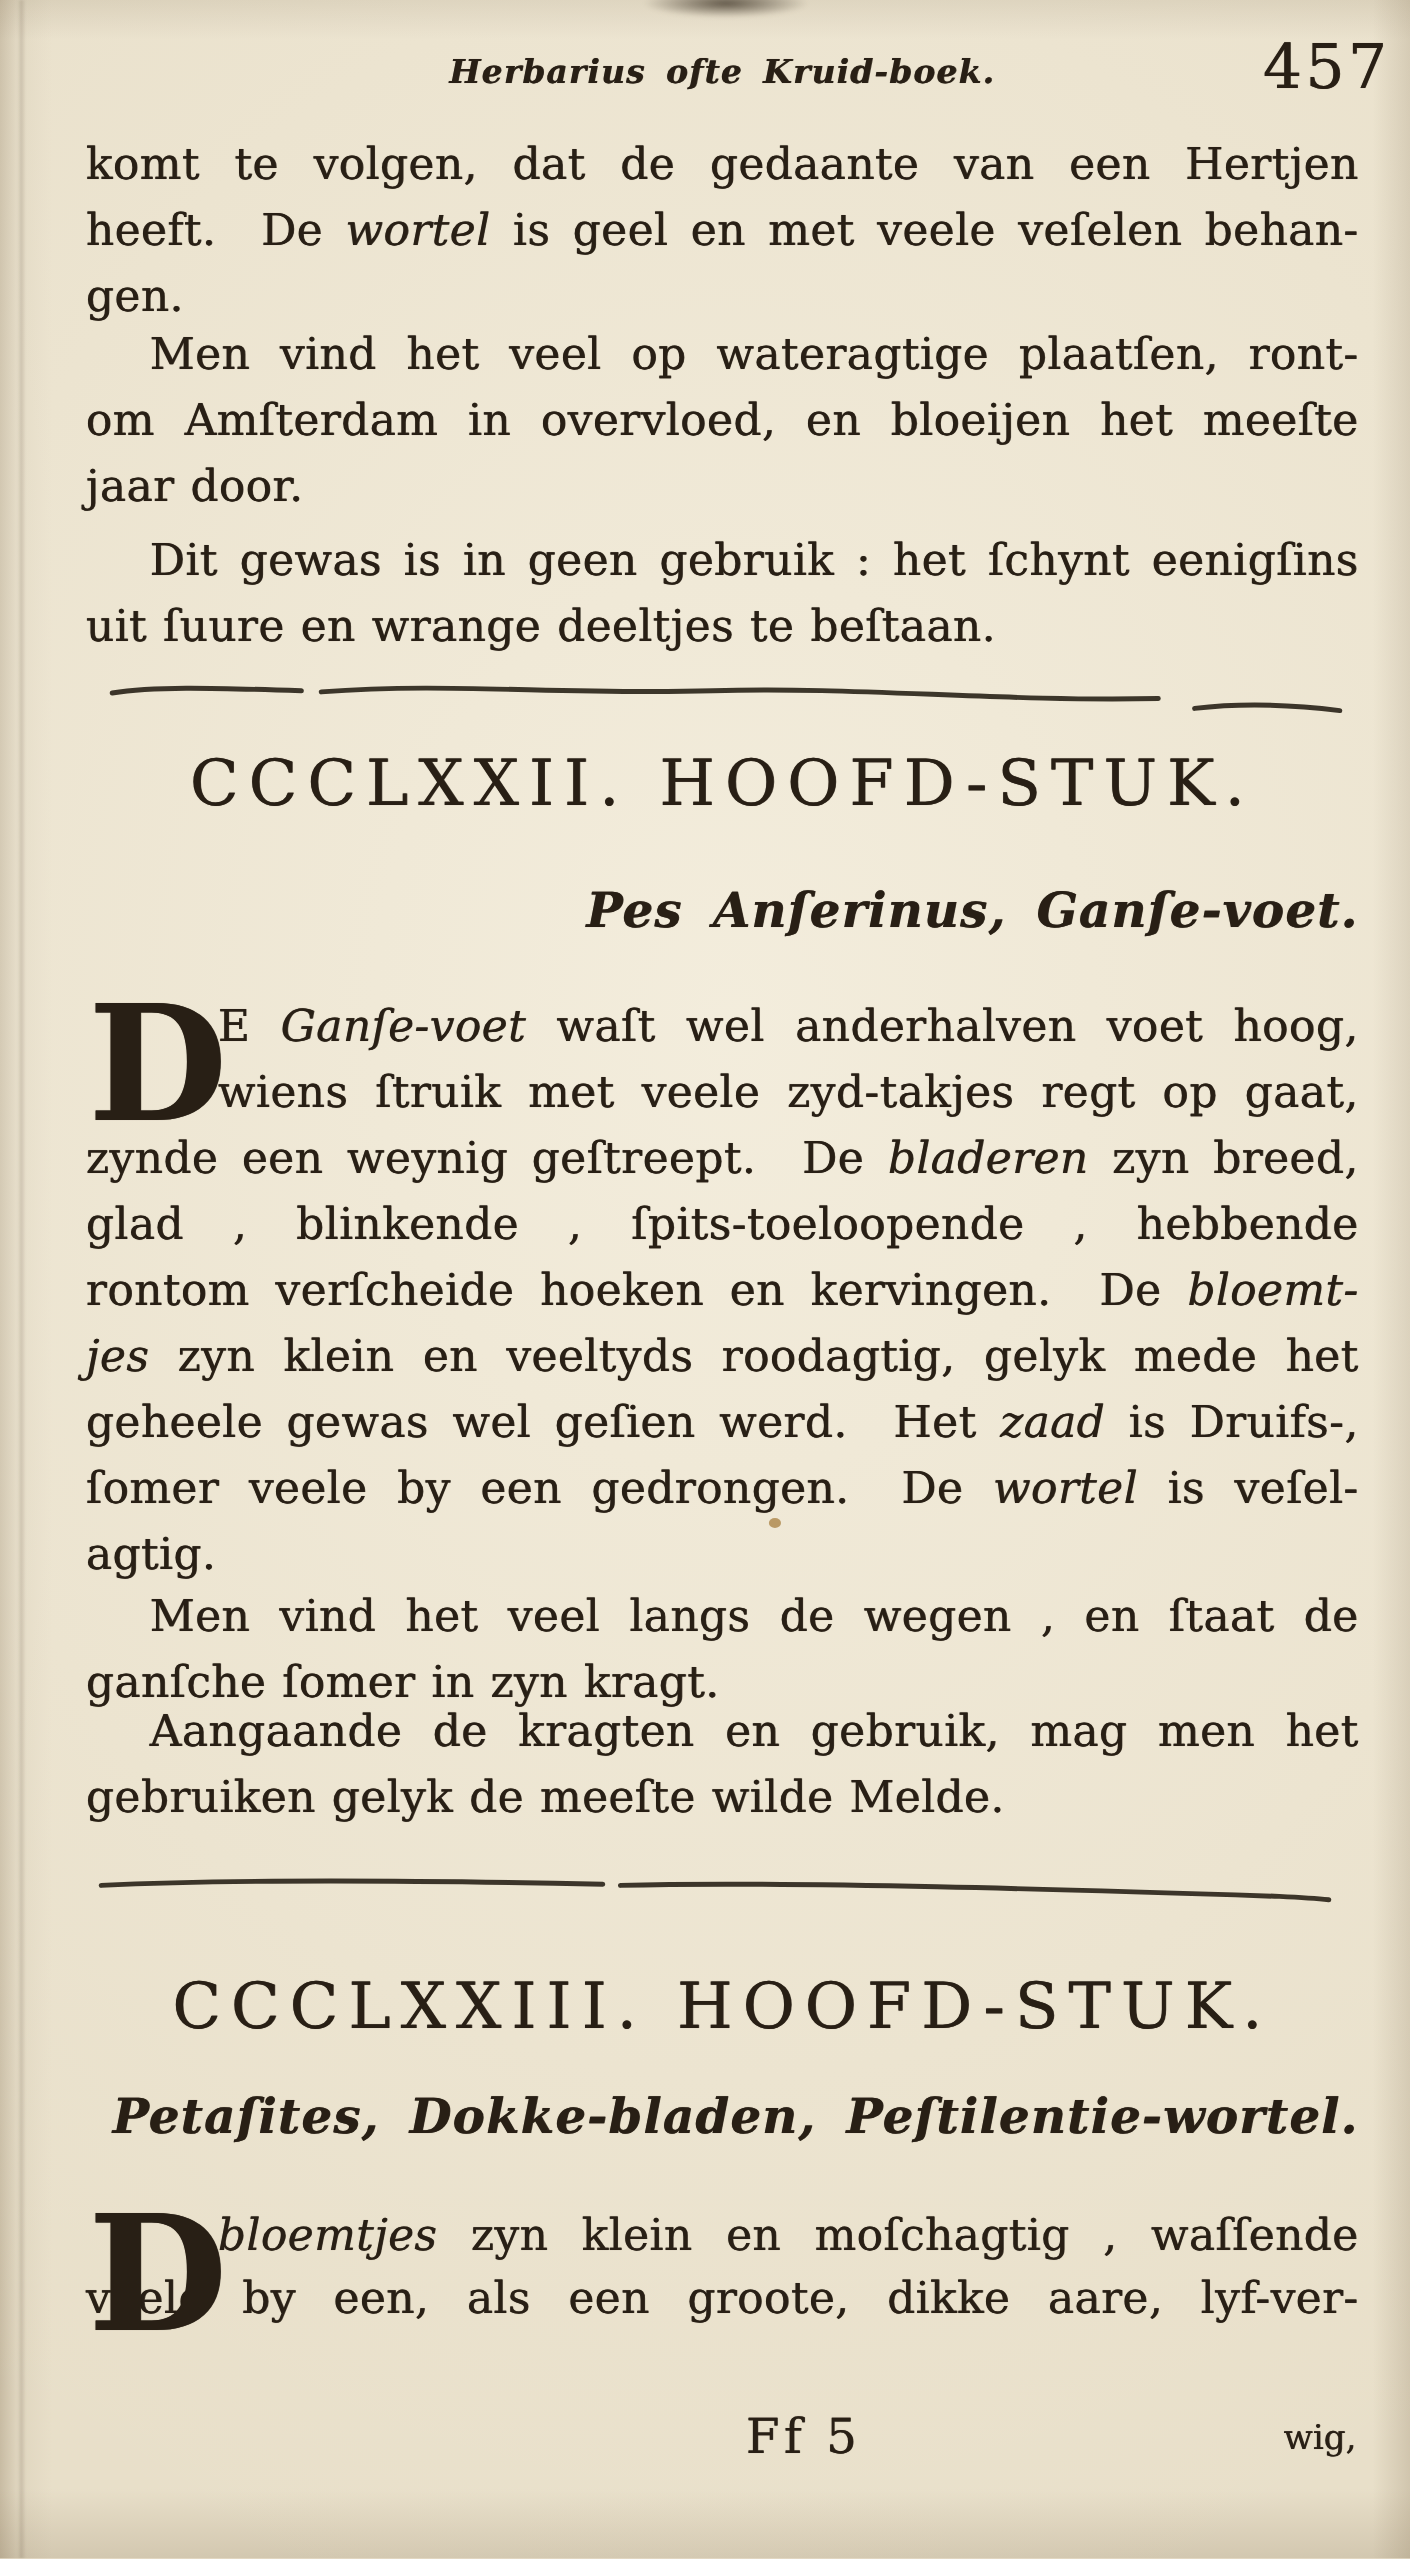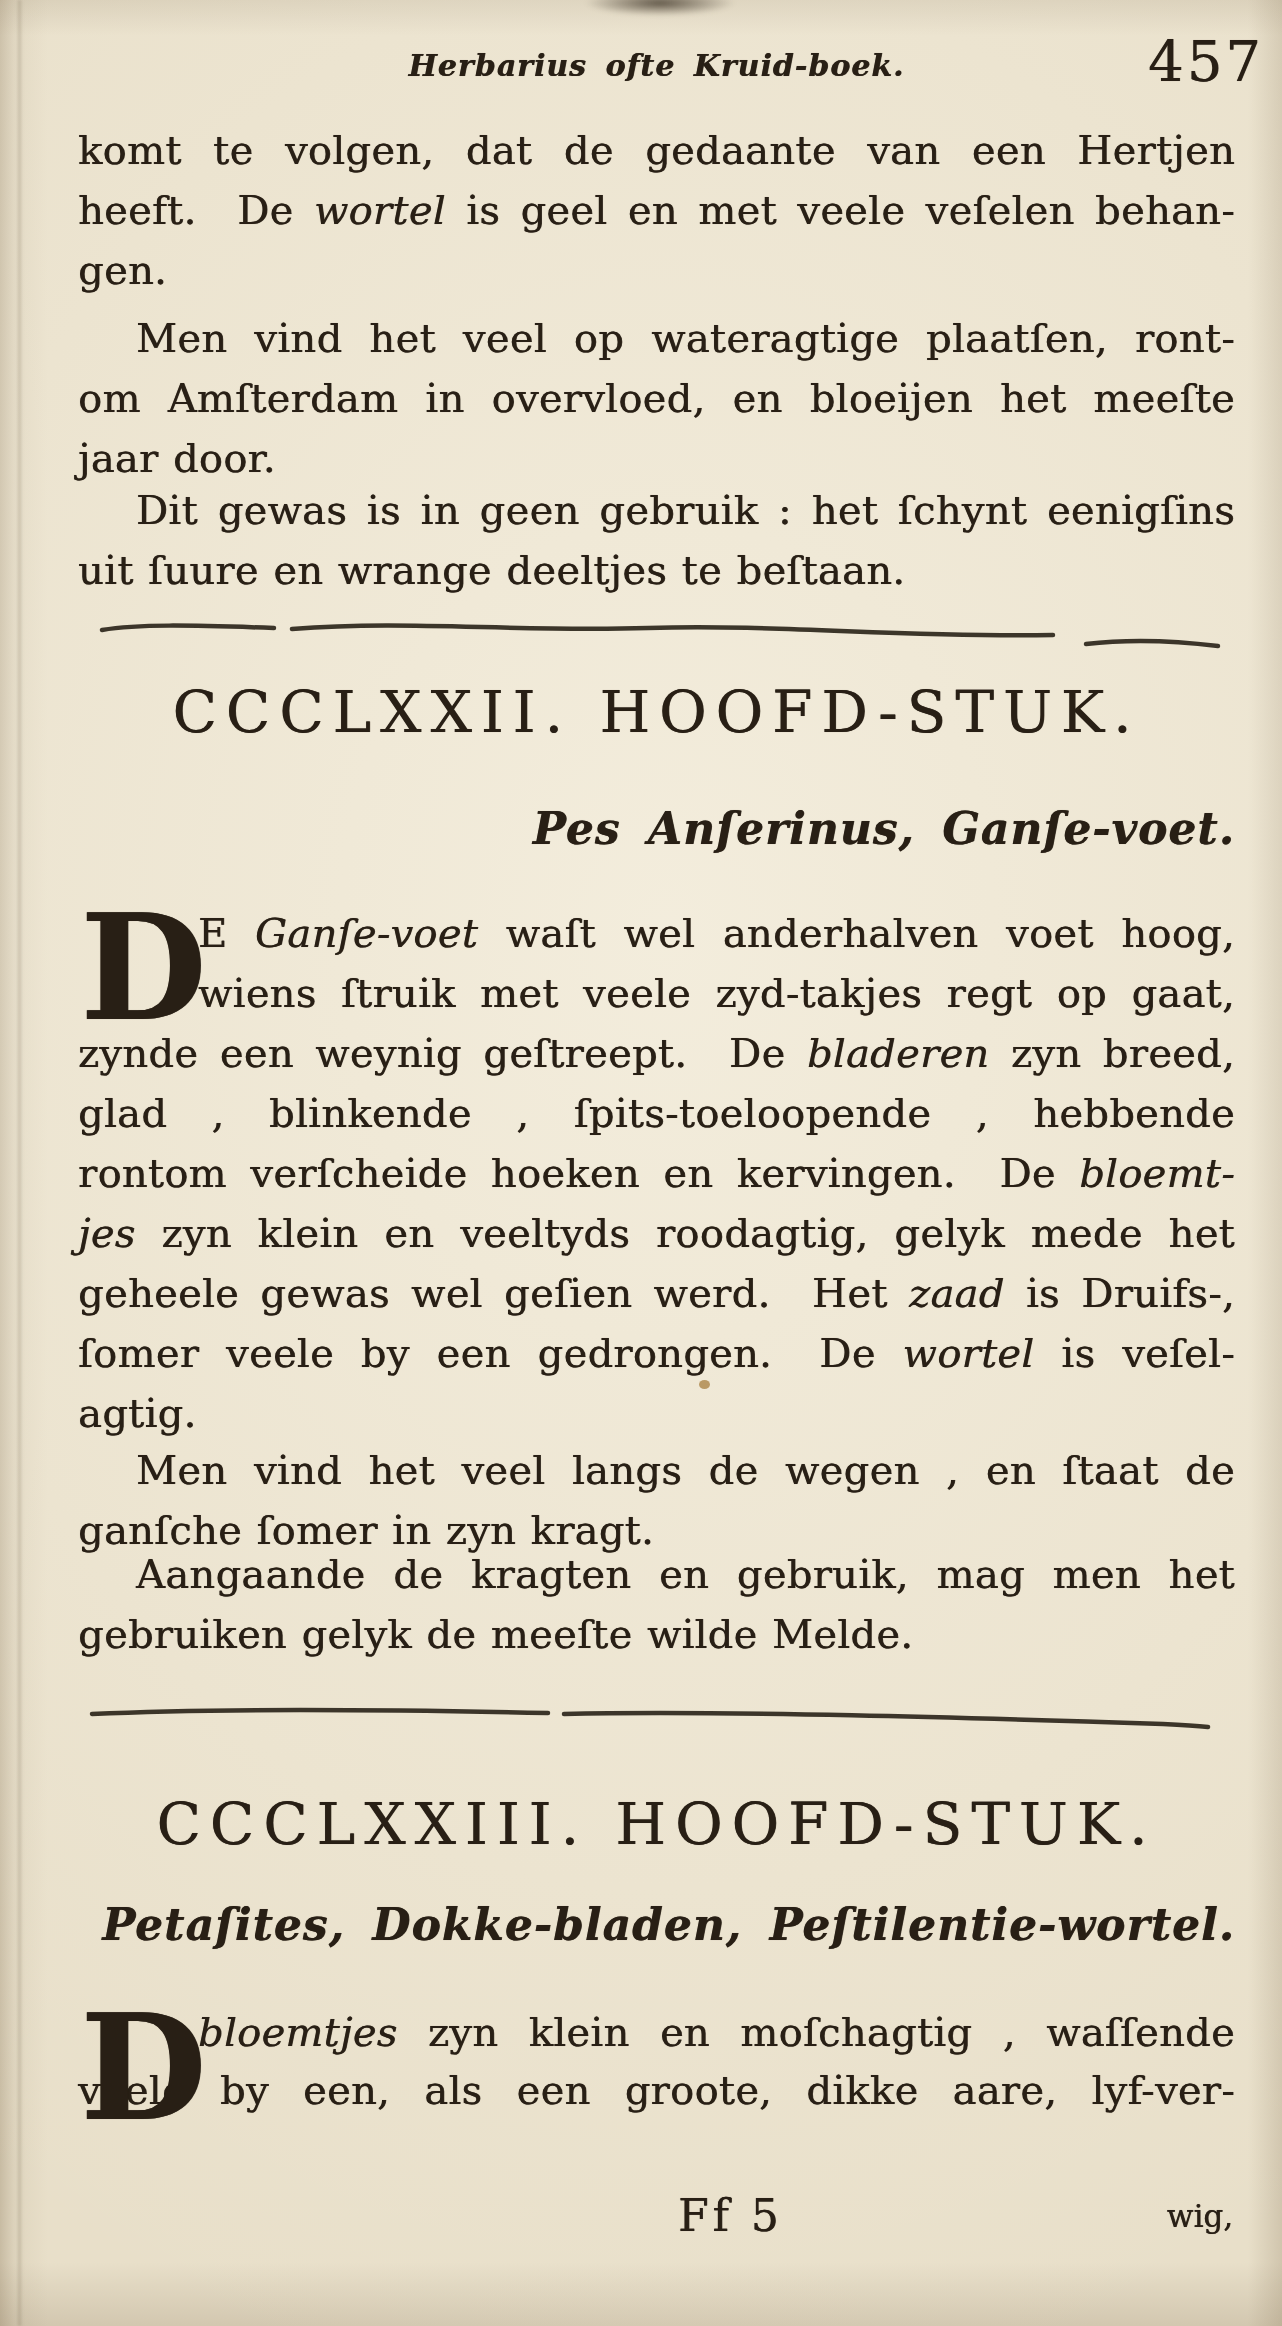--- a/index.html
+++ b/index.html
@@ -71,21 +71,21 @@
 
   <div class="blk running-header">Herbarius ofte Kruid-boek.</div>
   <div class="pagenum">457</div>
 
   <div class="blk" style="top:120px">
     <div class="line"><span>komt te volgen, dat de gedaante van een Hertjen</span></div>
     <div class="line"><span>heeft.  De </span><i>wortel</i><span> is geel en met veele veſelen behan-</span></div>
     <div class="line end"><span>gen.</span></div>
   </div>
 
-  <div class="blk" style="top:308px">
+  <div class="blk" style="top:292px">
     <div class="line ind"><span>Men vind het veel op wateragtige plaatſen, ront-</span></div>
     <div class="line"><span>om Amſterdam in overvloed, en bloeijen het meeſte</span></div>
     <div class="line end"><span>jaar door.</span></div>
   </div>
 
   <div class="blk" style="top:480px">
     <div class="line ind"><span>Dit gewas is in geen gebruik : het ſchynt eenigſins</span></div>
     <div class="line end"><span>uit ſuure en wrange deeltjes te beſtaan.</span></div>
   </div>
 

